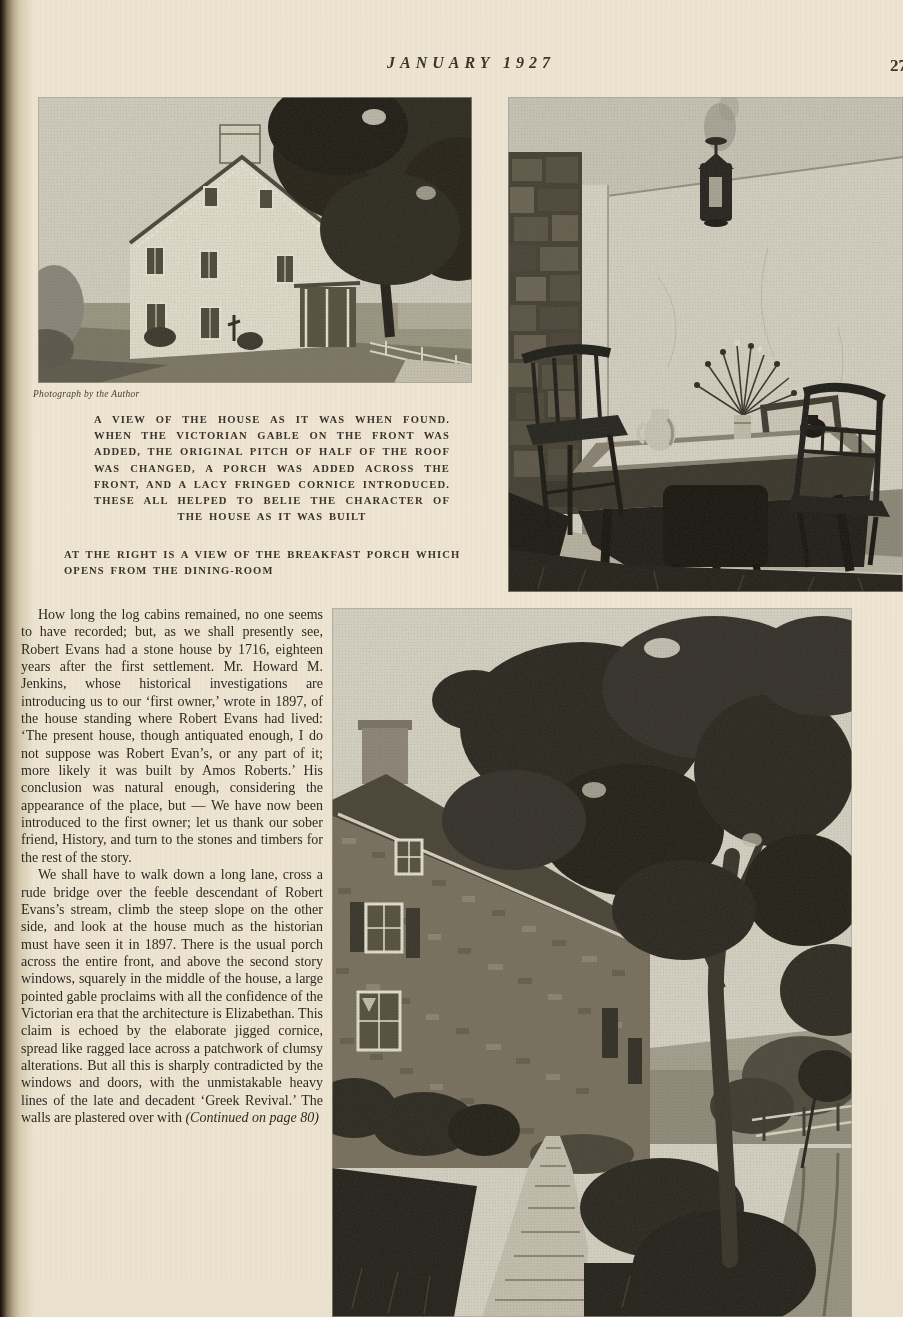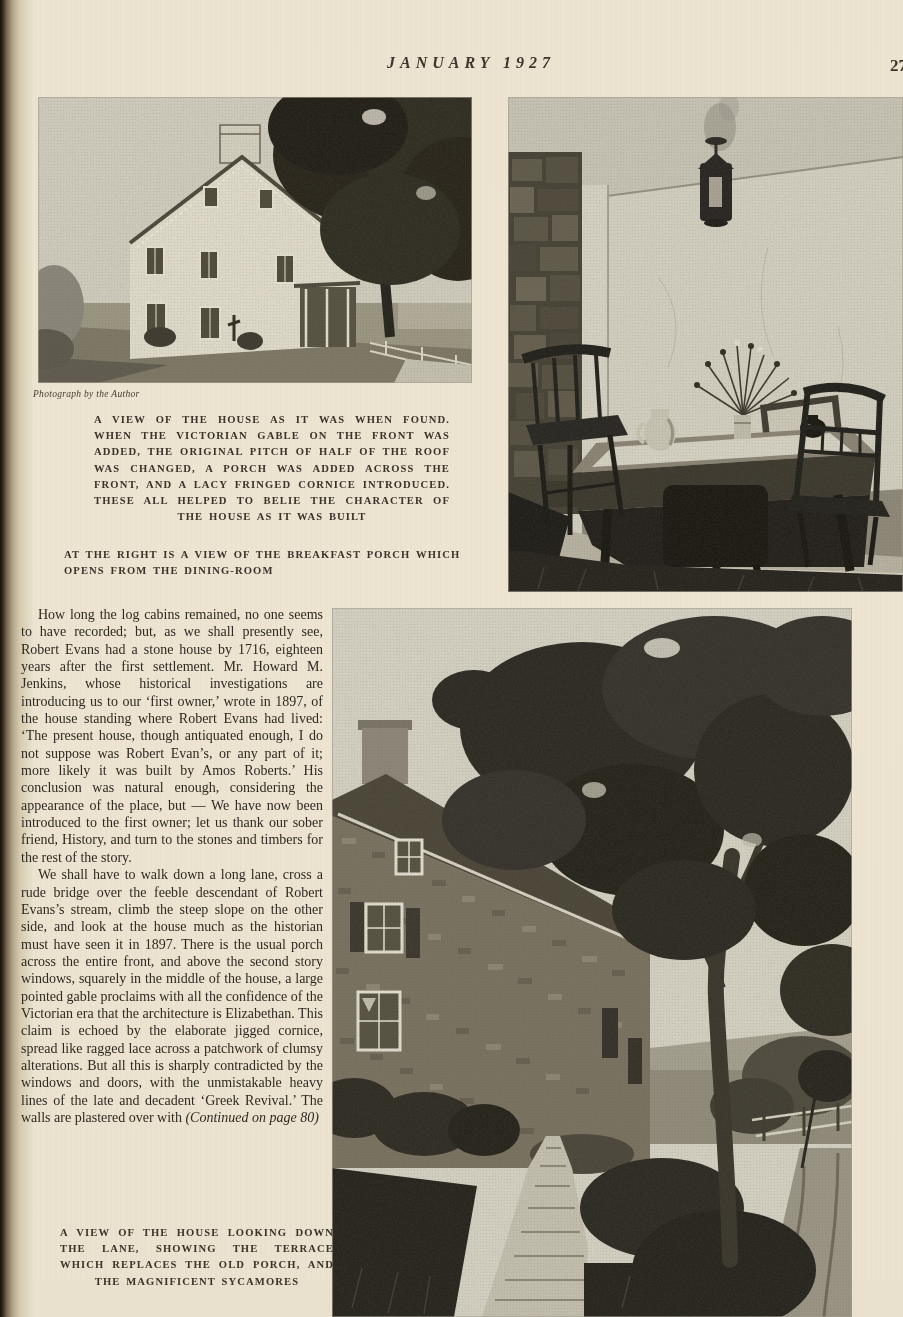--- a/index.html
+++ b/index.html
@@ -445,15 +445,14 @@
       <g>
         <line x1="470" y1="560" x2="486" y2="472" stroke="#26231c" stroke-width="3"></line>
         <ellipse cx="496" cy="468" rx="30" ry="26" fill="#26231c"></ellipse>
       </g>
       <rect width="520" height="709" fill="url(#ht)" opacity=".22"></rect>
       <rect width="520" height="709" filter="url(#grain)" opacity=".3"></rect>
       <rect x="0.5" y="0.5" width="519" height="708" fill="none" stroke="#a49d8c" opacity=".6"></rect>
     </svg>
   </figure>
 
-  <div class="caption cap3">A VIEW OF THE HOUSE LOOKING DOWN THE LANE, SHOWING THE TERRACE WHICH REPLACES THE OLD PORCH, AND THE MAGNIFICENT SYCAMORES</div>
 
 </div>
 
 </body></html>

